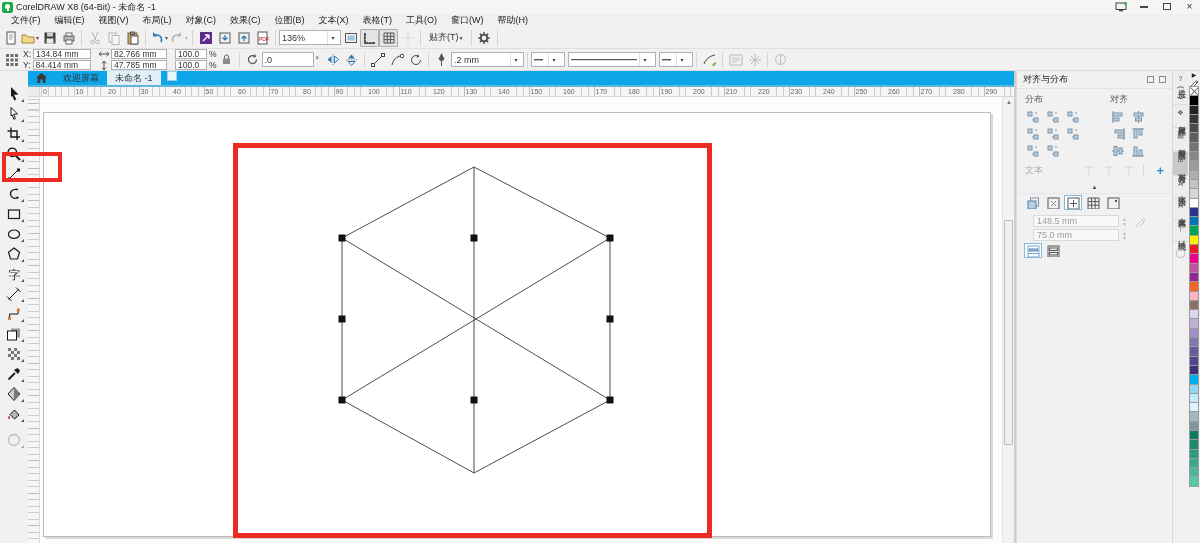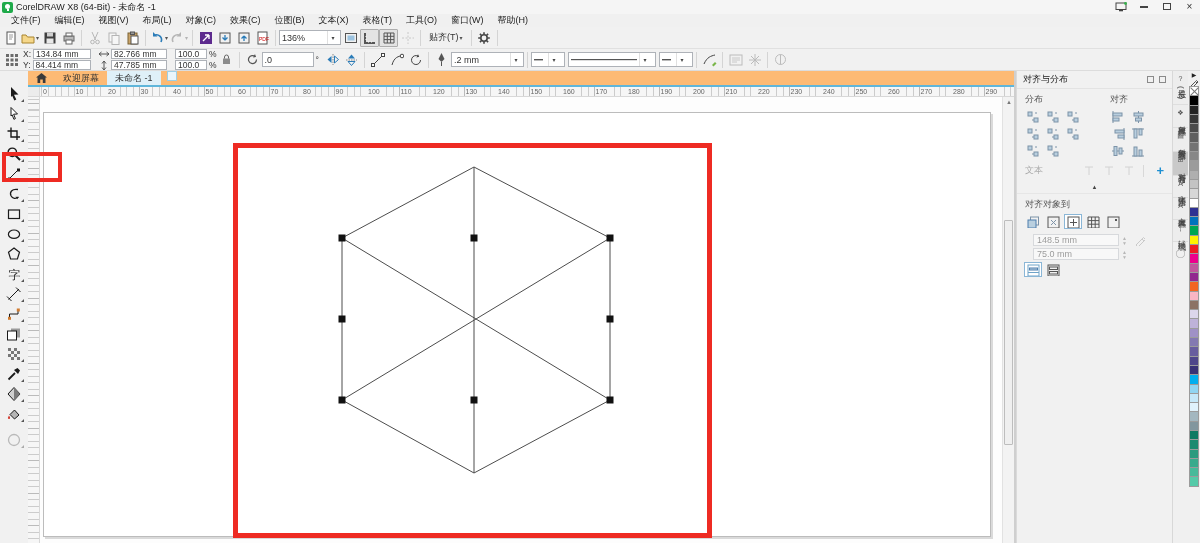--- a/index.html
+++ b/index.html
@@ -30,21 +30,21 @@
   .combo { background:#fff; border:1px solid #aeb2b8; height:15px; display:flex; align-items:center; padding:0 2px; }
   .combo .v { flex:1; }
   .combo .ca { width:11px; height:13px; display:flex; align-items:center; justify-content:center; font-size:6px; color:#444; border-left:1px solid #e0e0e0; margin-left:2px; }
   .fld { background:#fff; border:1px solid #aeb2b8; height:10px; font-size:8.5px; display:flex; align-items:center; padding:0 2px; }
   .lbl { color:#333; font-size:8.5px; }
   
   #toolbox { left:0; top:80px; width:28px; height:463px; background:#f1f1f1; }
   .tool { width:24px; height:20px; margin:0 0 0 2px; display:flex; align-items:center; justify-content:center; position:relative; }
   .tool:after { content:""; position:absolute; right:2px; bottom:2px; border-left:3px solid transparent; border-bottom:3px solid #555; }
   
-  #tabbar { left:28px; top:71px; width:987px; height:16px; background:#fdba74; border-bottom:2px solid #5fb6da; display:flex; align-items:flex-start; }
+  #tabbar { left:28px; top:71px; width:987px; height:16px; background:#0ea5e9; border-bottom:2px solid #5fb6da; display:flex; align-items:flex-start; }
   .dtab { height:14px; display:flex; align-items:center; padding:0 8px; color:#333; }
   .dtab.active { background:#dff0f8; }
   #newtabbtn { width:10px; height:10px; border:1px solid #9fcfe4; background:#eaf5fa; margin-left:6px; margin-bottom:2px; }
   #hruler { left:40px; top:87px; width:976px; height:10px; background:#f6f6f6; border-bottom:1px solid #d8d8d8;
     background-image:repeating-linear-gradient(90deg,#bbb 0 1px,transparent 1px 32.5px),repeating-linear-gradient(90deg,#ccc 0 1px,transparent 1px 6.5px);
     background-size:100% 10px,100% 3px; background-position:2px 0,2px 7px; background-repeat:no-repeat,repeat; }
   .rlab { position:absolute; top:0px; font-size:7px; color:#666; transform:translateX(2px); background:#f6f6f6; padding:0 1px; line-height:9px; }
   #vruler { left:28px; top:97px; width:12px; height:446px; background:#f6f6f6; border-right:1px solid #d8d8d8;
     background-image:repeating-linear-gradient(180deg,#bbb 0 1px,transparent 1px 32.5px),repeating-linear-gradient(180deg,#ccc 0 1px,transparent 1px 6.5px);
     background-size:12px 100%,4px 100%; background-position:0 6px,8px 6px; background-repeat:no-repeat,repeat; }
@@ -751,21 +751,20 @@
         <div class="dicon dim">
           <svg class="ic" width="13" height="12" viewBox="0 0 13 12">
             <path d="M2 2 h8 M6 2 v8" stroke="#9a9a9a"></path>
           </svg>
         </div>
       </span>
     <span style="width:1px;height:12px;background:#d8d8d8;margin:0 4px;"></span>
     <span class="plus">+</span>
   </div>
   <div class="caretrow">▲</div>
-  <div class="seclabel">对齐对象到</div>
   <div class="icongrid" id="alignToIcons" style="padding:0 6px;">
       <div class="dicon ">
         <svg class="ic" width="13" height="12" viewBox="0 0 13 12">
           <rect x="3.5" y="1" width="8" height="8" fill="none" stroke="#7d93a8"></rect>
           <rect x="1" y="4" width="8" height="8" fill="#b9cfdf" stroke="#4f7fae"></rect>
         </svg>
       </div>
       <div class="dicon ">
         <svg class="ic" width="13" height="12" viewBox="0 0 13 12">
           <rect x="1" y="1" width="11" height="11" fill="none" stroke="#555"></rect>

